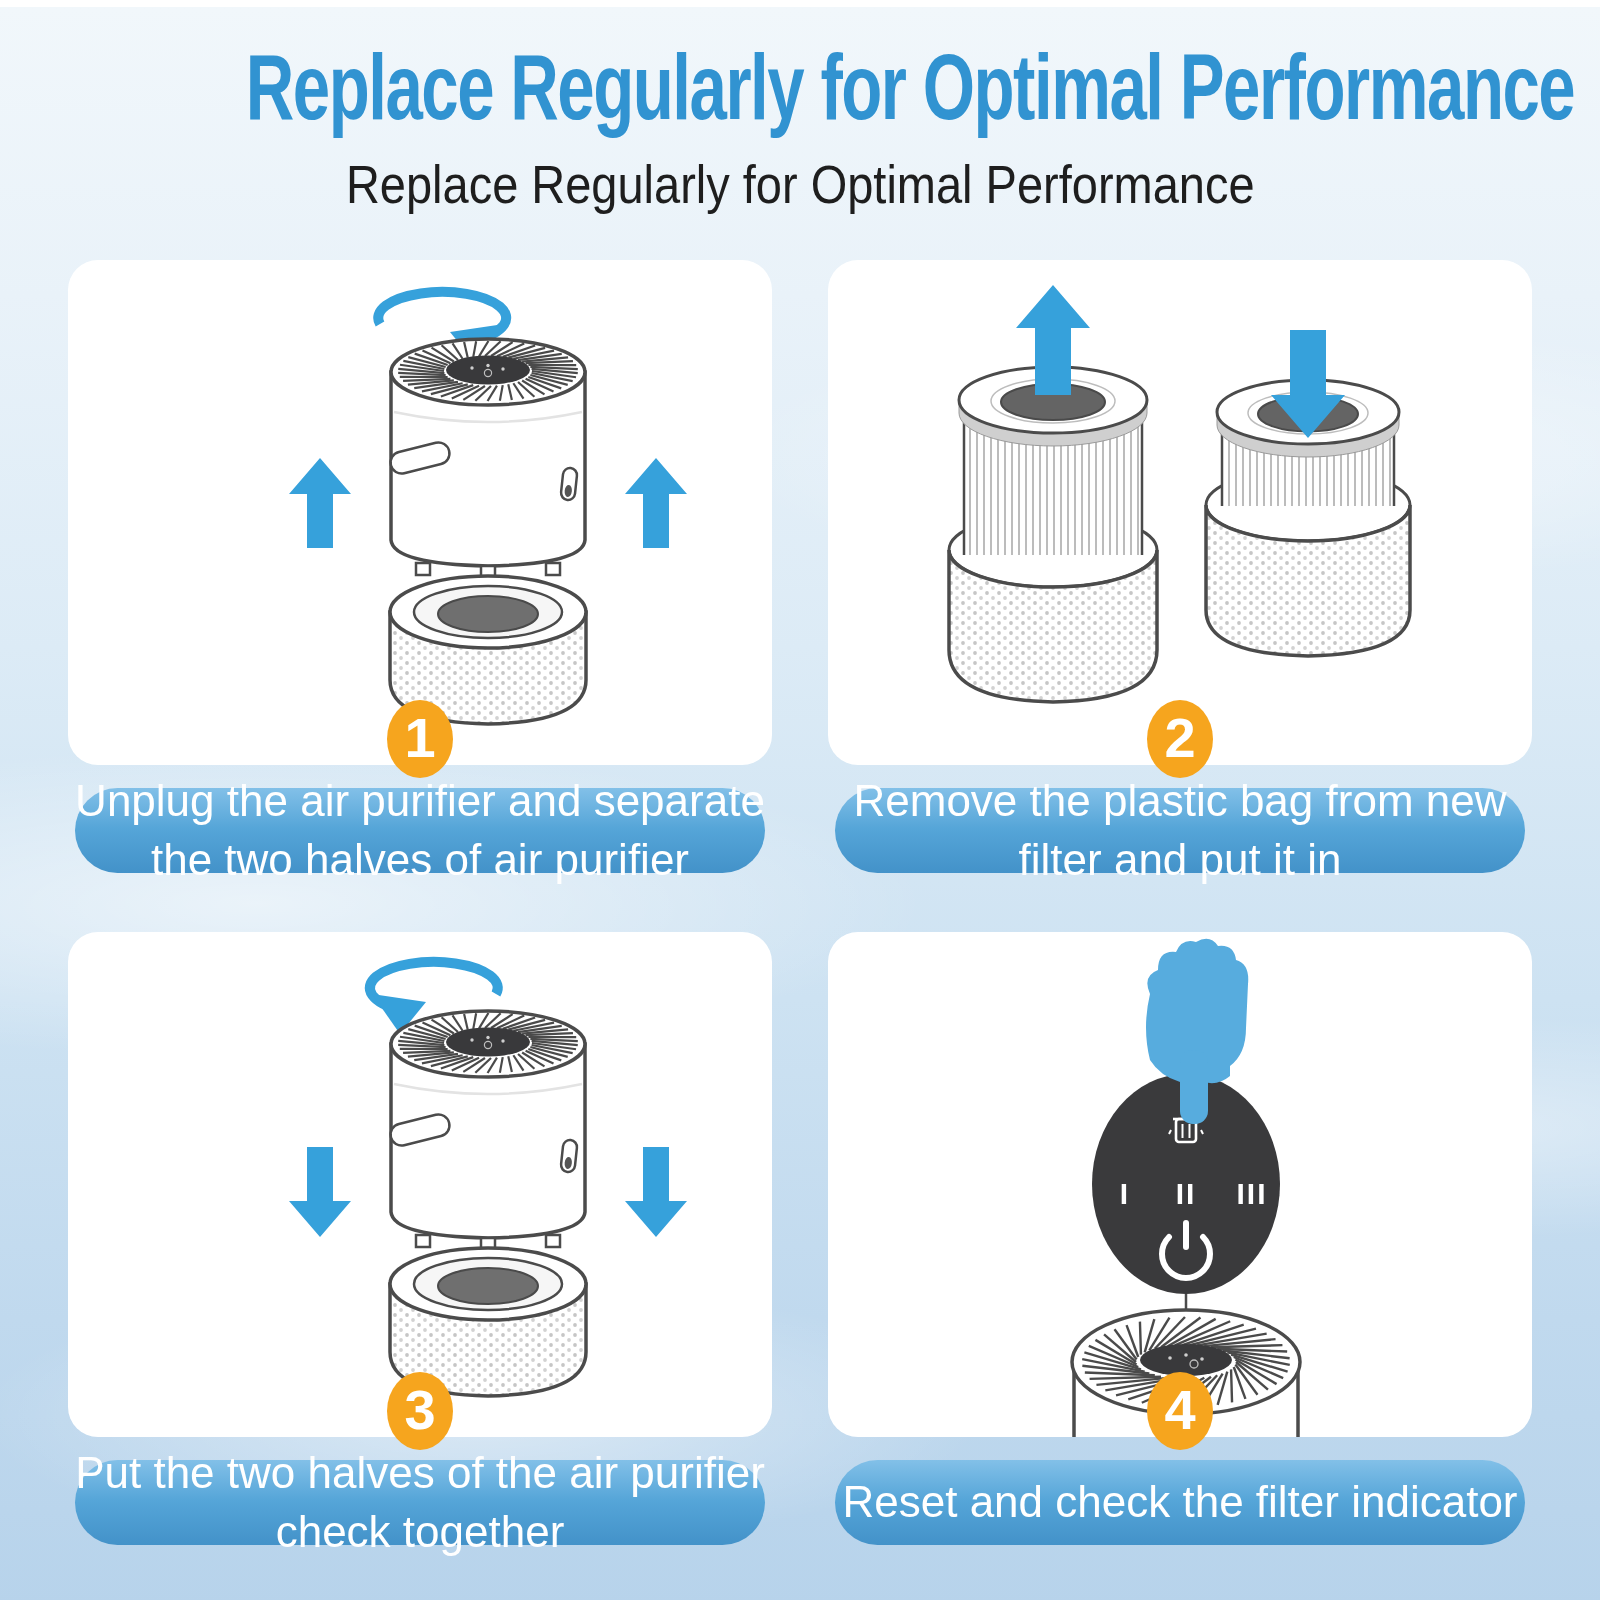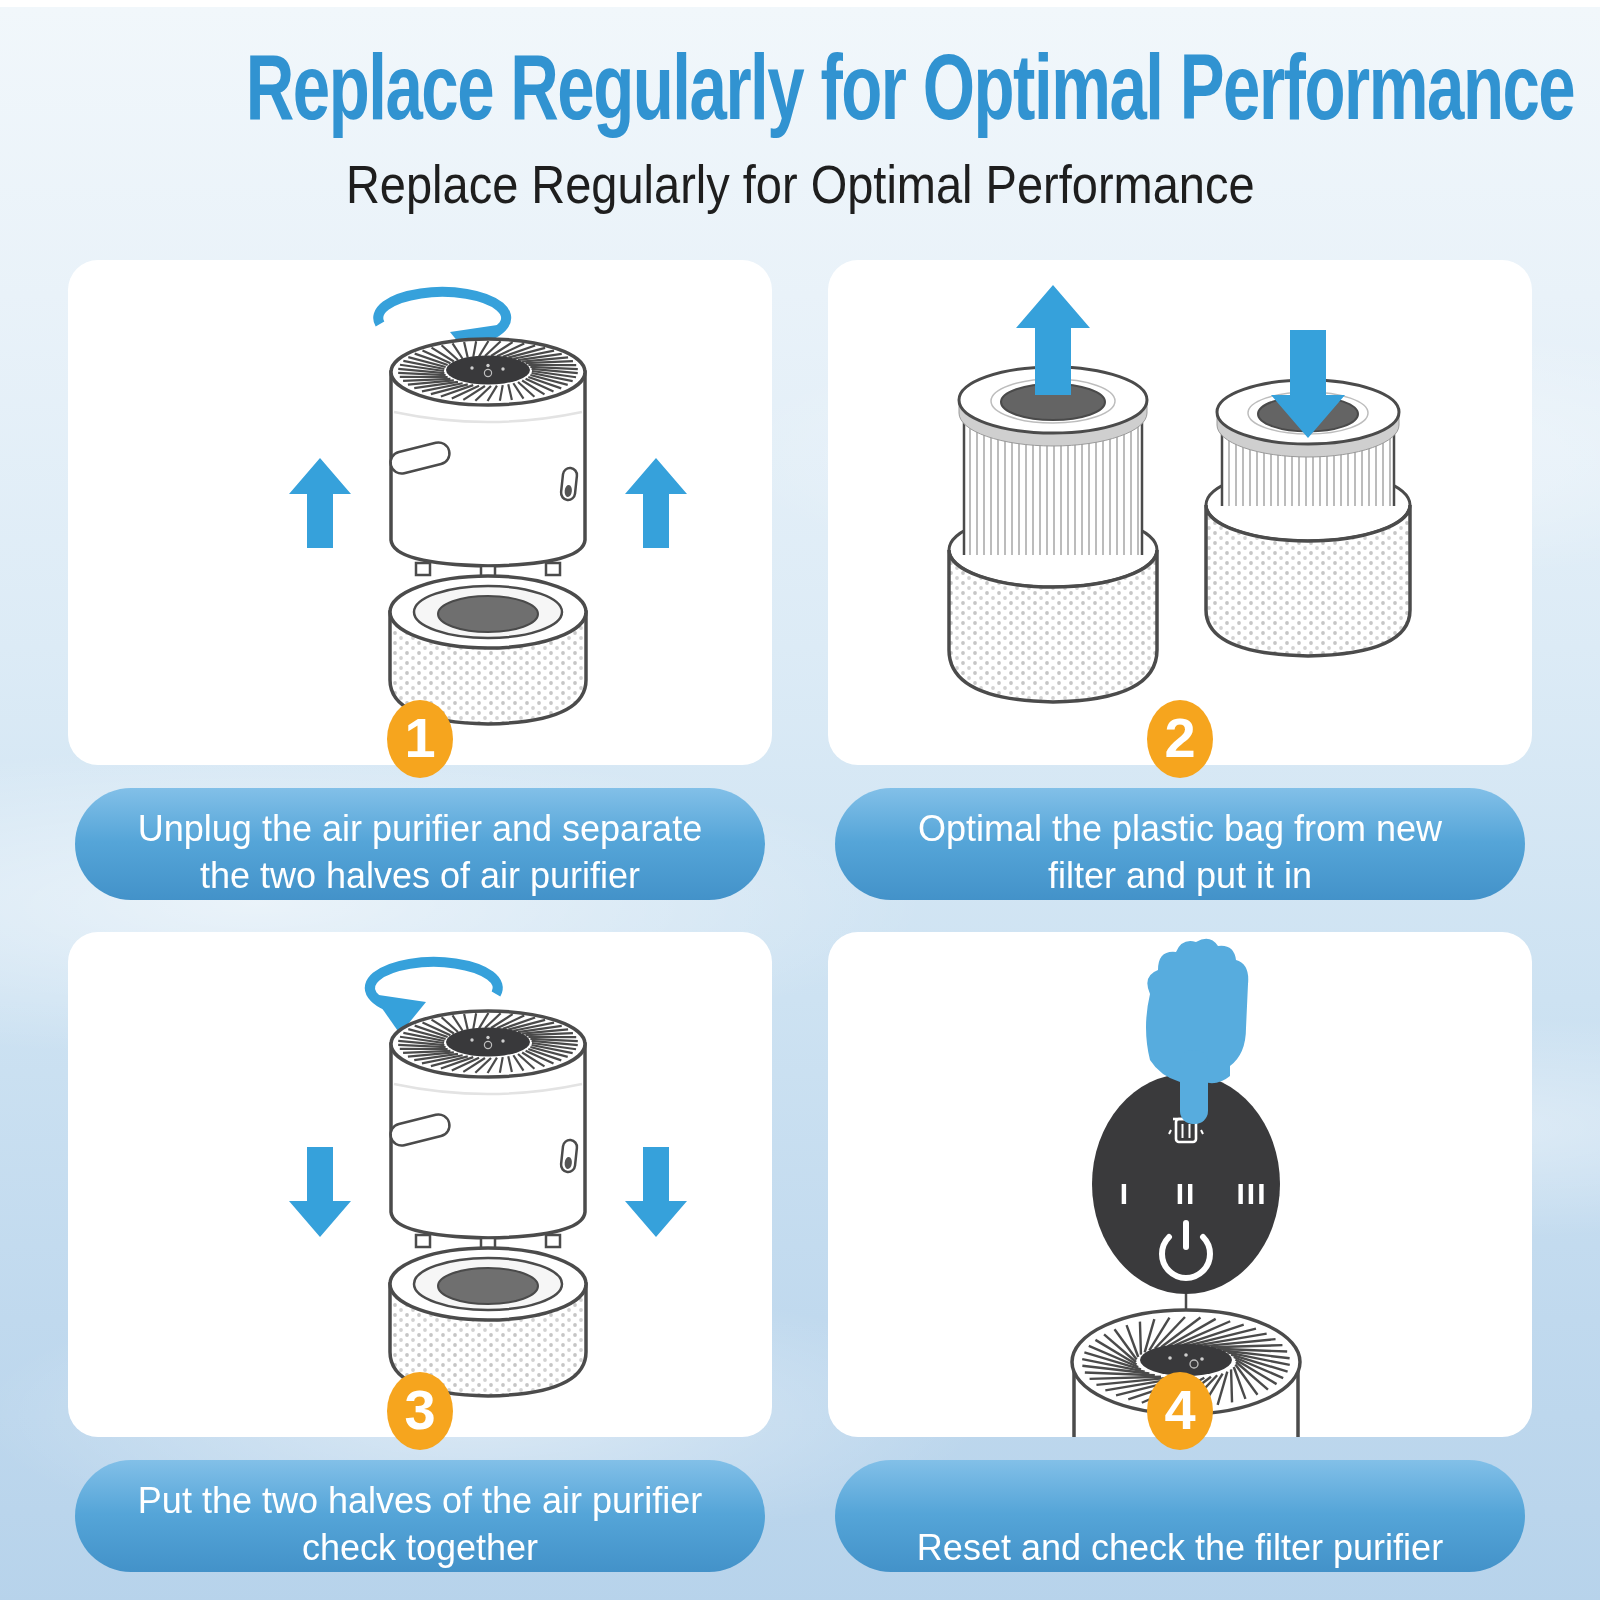--- a/index.html
+++ b/index.html
@@ -33,25 +33,25 @@
     position:absolute;left:0;top:0;width:704px;height:505px;background:#fff;
     border-radius:30px;overflow:hidden;
   }
   .panel svg{display:block;}
   .badge{
     position:absolute;left:50%;top:440px;transform:translateX(-50%);
     width:66px;height:78px;border-radius:50%;background:#f6a51e;
     color:#fff;font-size:56px;font-weight:bold;line-height:76px;text-align:center;z-index:3;
   }
   .pill{
-    position:absolute;left:7px;top:528px;width:690px;height:112px;
+    position:absolute;left:7px;top:528px;width:690px;height:85px;
     border-radius:56px;
     background:linear-gradient(180deg,#82c0e8 0%,#55a5d8 48%,#4392c9 100%);
-    display:flex;align-items:flex-end;justify-content:center;
-    color:#fff;font-size:36px;line-height:1.32;text-align:center;white-space:pre-line;
+    display:flex;align-items:center;justify-content:center;
+    color:#fff;font-size:44px;line-height:1.32;text-align:center;white-space:pre-line;
   }
 </style>
 </head>
 <body>
 
 <div class="canvas">
 
   <div class="title"><span>Replace Regularly for Optimal Performance</span></div>
   <div class="subtitle"><span>Replace Regularly for Optimal Performance</span></div>
 
@@ -202,21 +202,21 @@
           </g>
           <g>
             <polygon points="480,178 443,135 462,135 462,70 498,70 498,135 517,135" fill="#36a1db"></polygon>
           </g>
           <path d="M 378 245 L 378 350 Q 378 394 480 396 Q 582 394 582 350 L 582 245 A 102 36 0 0 1 378 245 Z" fill="#fff"></path>
           <path d="M 378 245 L 378 350 Q 378 394 480 396 Q 582 394 582 350 L 582 245 A 102 36 0 0 1 378 245 Z" fill="url(#dots2)" stroke="#4b4b4b" stroke-width="3.5"></path>
         </g>
       </svg>
     </div>
     <div class="badge"><span>2</span></div>
-    <div class="pill"><span>Optimal the plastic bag from new
+    <div class="pill"><span>Remove the plastic bag from new
 filter and put it in</span></div>
   </div>
 
   <div class="step p3">
     <div class="panel">
       <svg width="704" height="505" viewBox="0 0 704 505">
         <defs>
           <pattern id="dots3" width="12" height="10" patternUnits="userSpaceOnUse">
             <circle cx="3" cy="3" r="1.9" fill="#c6c6c6"></circle>
               <circle cx="9" cy="8" r="1.9" fill="#d2d2d2"></circle>
@@ -393,16 +393,16 @@
             <line x1="0" y1="-31" x2="0" y2="-7" stroke="#fff" stroke-width="6" stroke-linecap="round"></line>
           </g>
         </g>
         <g>
           <path d="M322 128 Q314 96 322 62 Q314 44 330 38 Q330 18 348 20 Q354 6 368 10 Q382 2 390 14 Q406 12 408 28 Q422 32 420 52 L418 96 Q418 122 402 134 L402 144 Q390 154 376 150 L352 150 Q332 144 322 128 Z" fill="#57acde"></path>
           <rect x="352" y="118" width="28" height="74" rx="13" fill="#57acde"></rect>
         </g>
       </svg>
     </div>
     <div class="badge"><span>4</span></div>
-    <div class="pill"><span>Reset and check the filter purifier</span></div>
+    <div class="pill"><span>Reset and check the filter indicator</span></div>
   </div>
 
 </div>
 
 </body></html>

